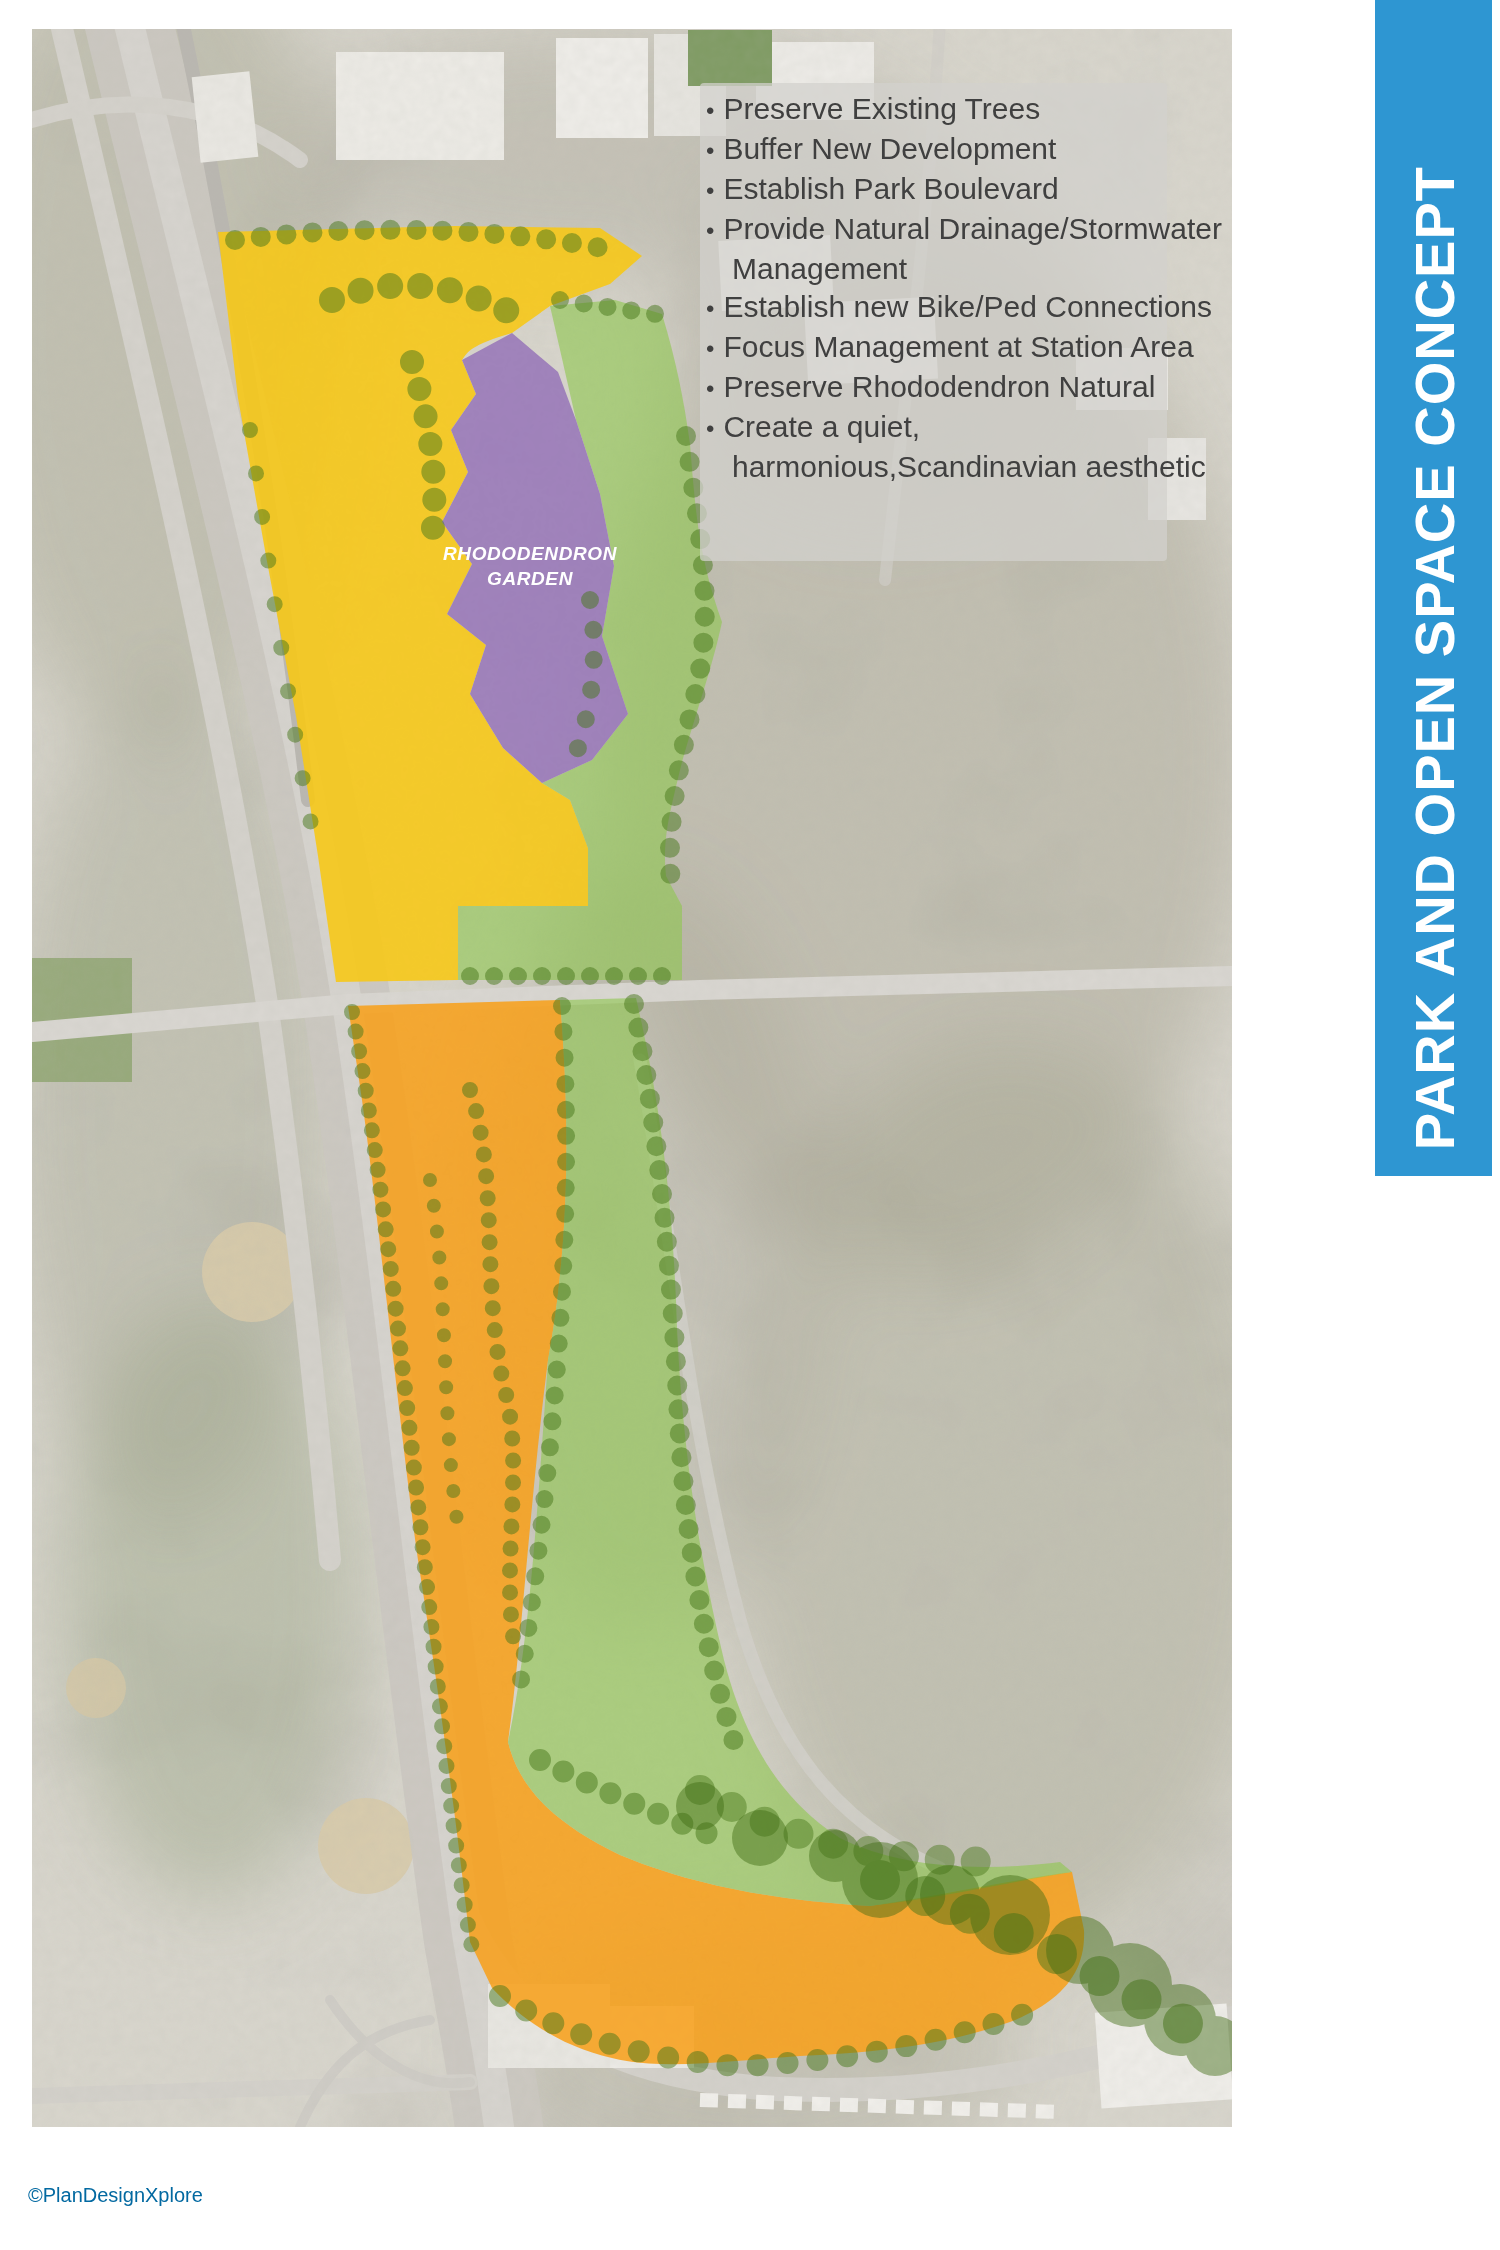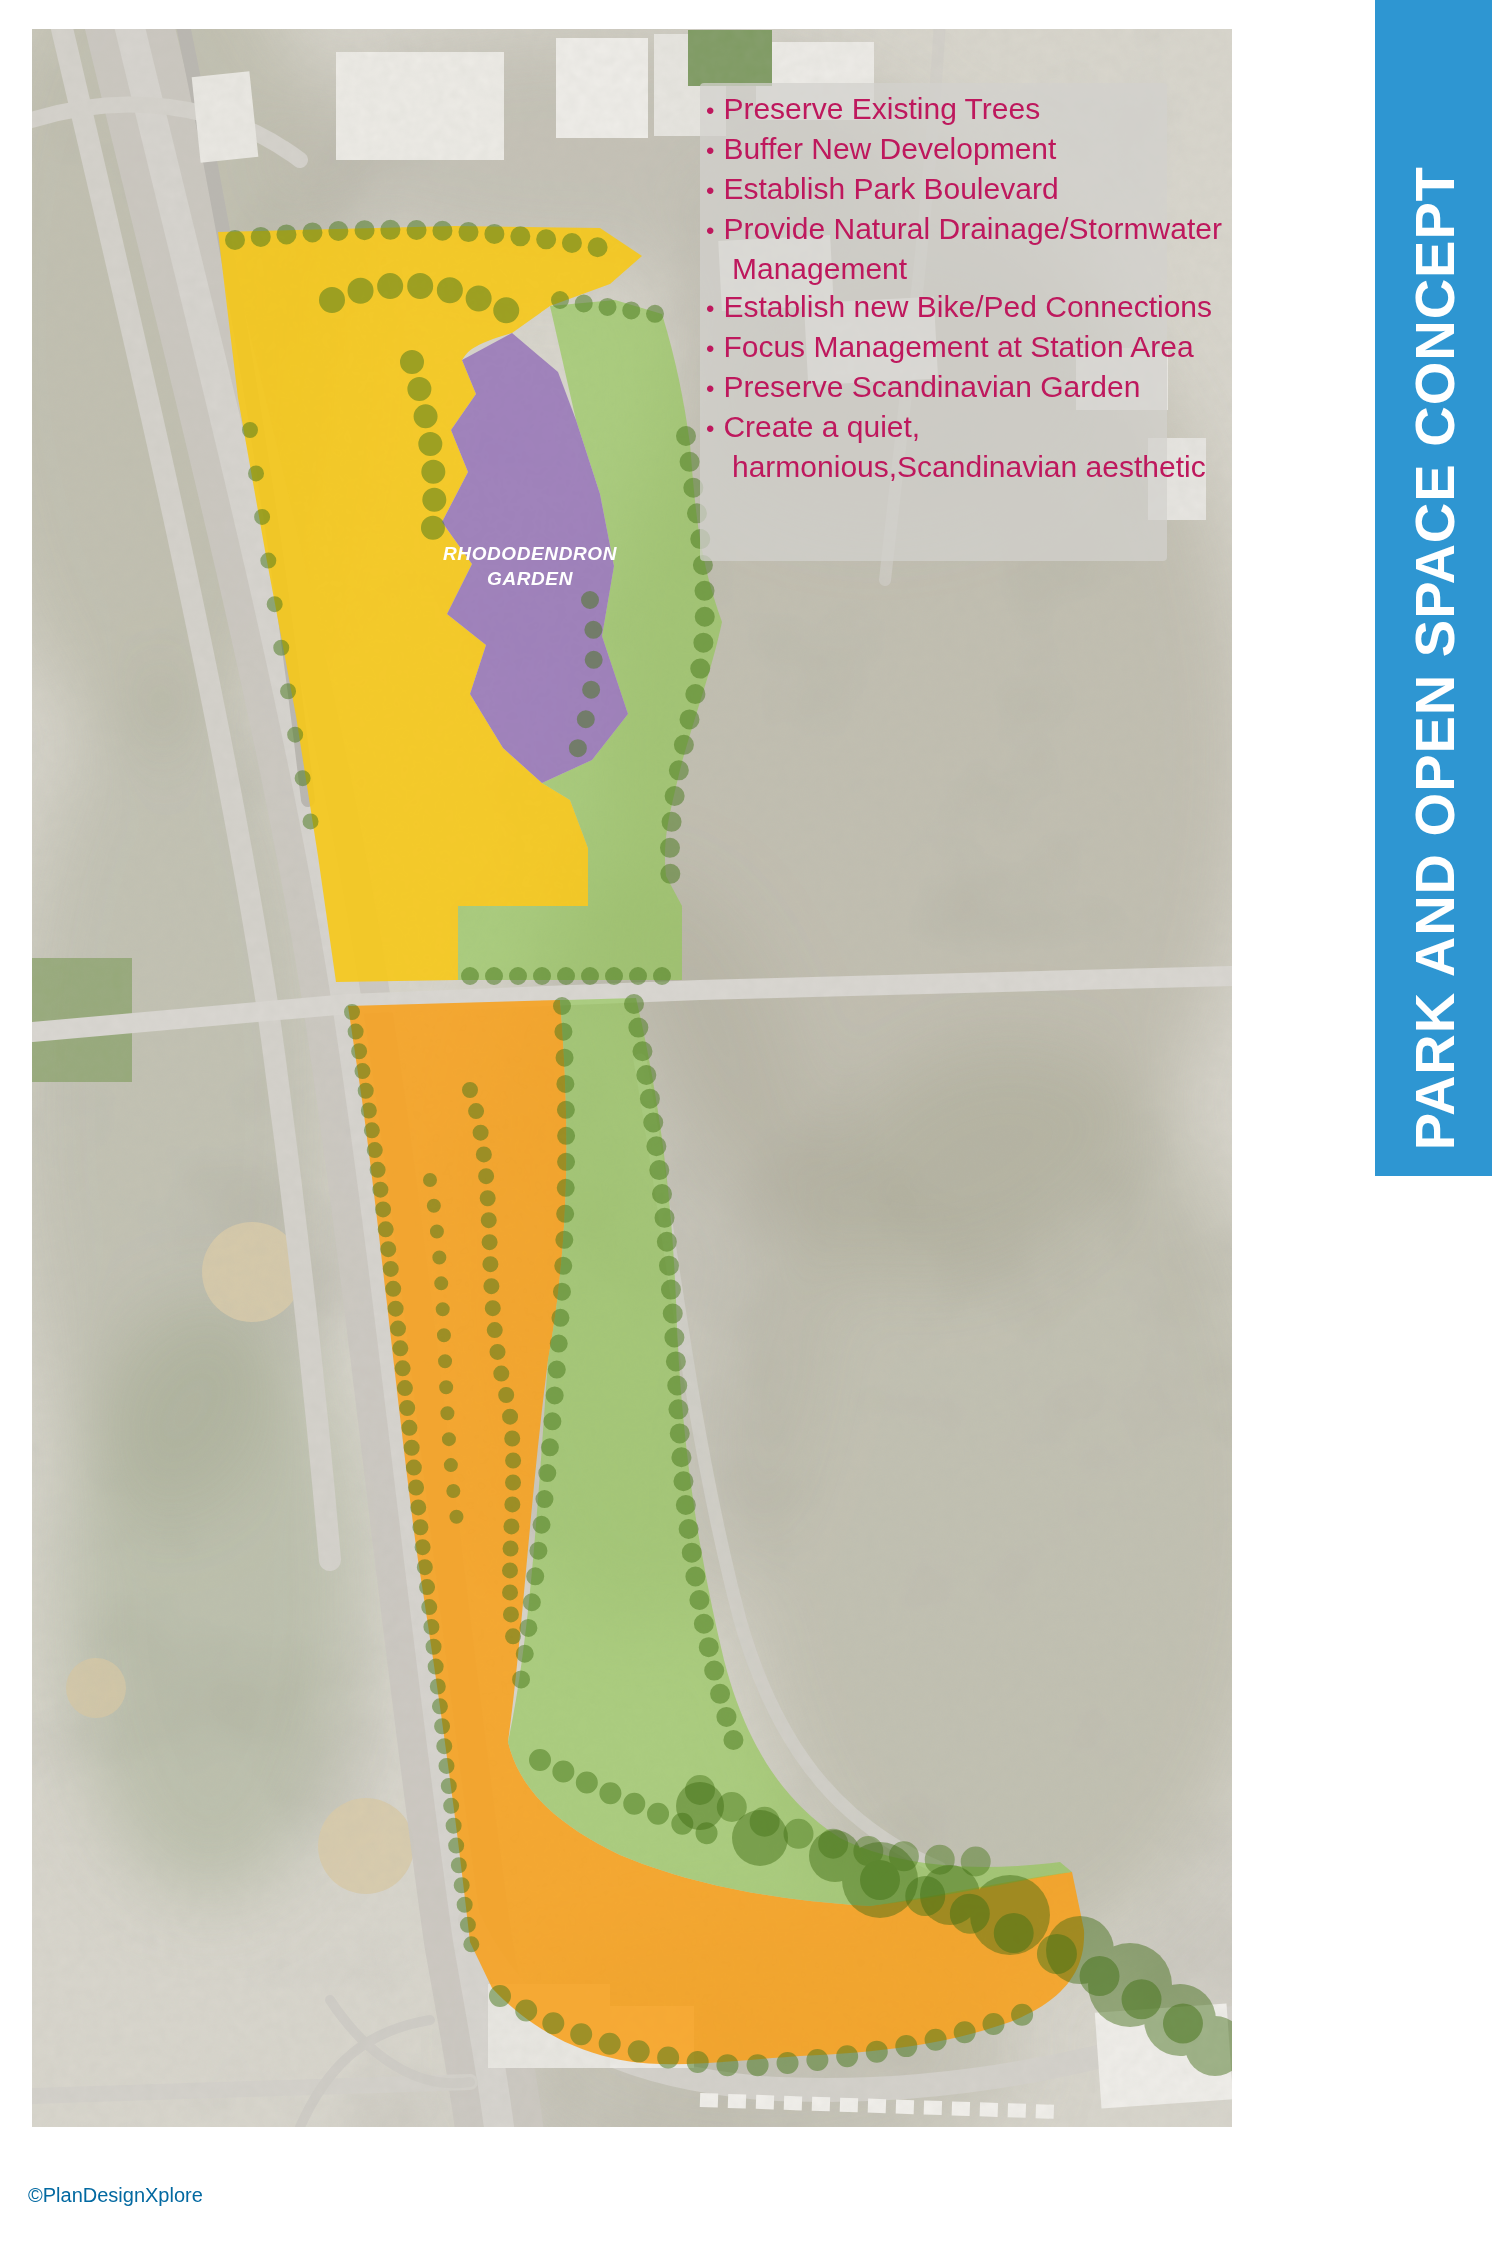--- a/index.html
+++ b/index.html
@@ -8,21 +8,21 @@
     overflow:hidden;font-family:"Liberation Sans",sans-serif;
   }
   .map-svg{position:absolute;left:0;top:0;width:1500px;height:2250px;}
   
   .principles-bg{
     position:absolute;left:700px;top:83px;width:467px;height:478px;
     background:rgba(211,209,205,0.74);border-radius:4px;
   }
   .principles-list{
     position:absolute;left:706px;top:90px;width:566px;margin:0;padding:0;
-    list-style:none;font-size:30px;line-height:38px;color:#be185d;
+    list-style:none;font-size:30px;line-height:38px;color:#404040;
   }
   .principles-list li{padding-left:26px;text-indent:-26px;}
   .principles-list li::before{content:"\2022";font-size:0.8em;margin-right:9px;}
   
   .garden-label{
     position:absolute;left:440px;top:541px;width:180px;text-align:center;
     color:#ffffff;font-weight:bold;font-size:19px;line-height:25px;letter-spacing:0.6px;font-style:italic;
   }
   
   .banner{
@@ -179,21 +179,21 @@
   </svg>
 
   <div class="principles-bg"></div>
   <ul class="principles-list">
     <li>Preserve Existing Trees</li>
     <li>Buffer New Development</li>
     <li>Establish Park Boulevard</li>
     <li>Provide Natural Drainage/Stormwater Management</li>
     <li>Establish new Bike/Ped Connections</li>
     <li>Focus Management at Station Area</li>
-    <li>Preserve Scandinavian Garden</li>
+    <li>Preserve Rhododendron Natural</li>
     <li>Create a quiet, harmonious,Scandinavian aesthetic</li>
   </ul>
 
   <div class="garden-label">
     <div>RHODODENDRON</div>
     <div>GARDEN</div>
   </div>
 
   <div class="banner" style="background: rgb(46, 150, 210);">
     <span class="banner-title" style="color: rgb(255, 255, 255);">PARK AND OPEN SPACE CONCEPT</span>

